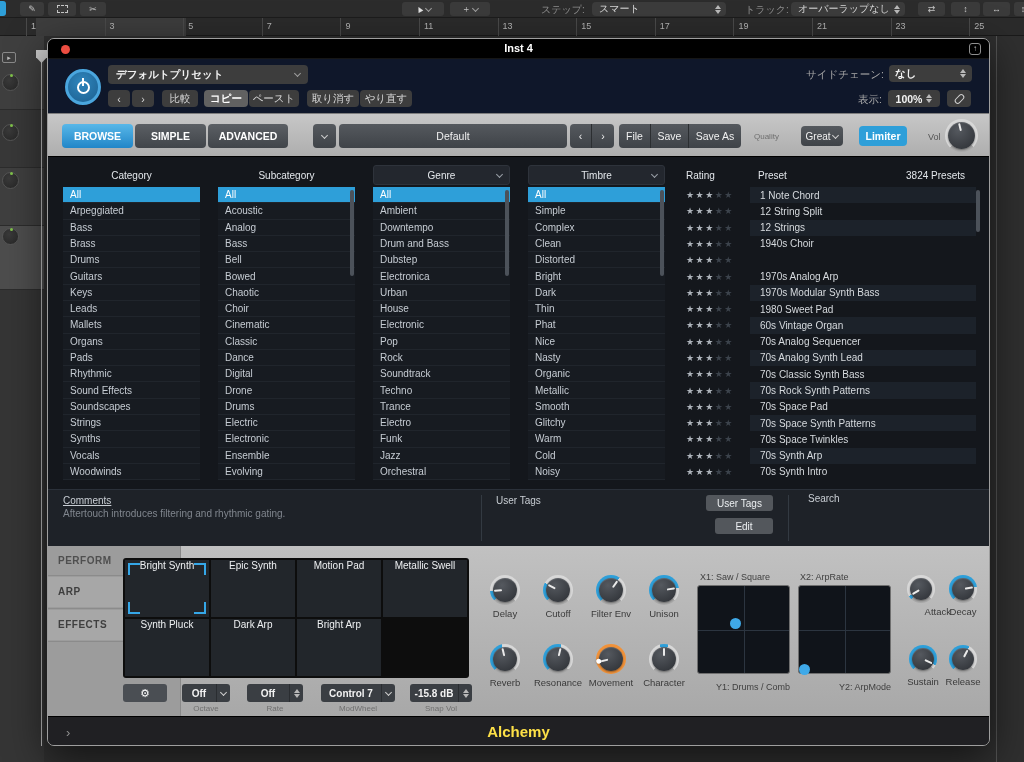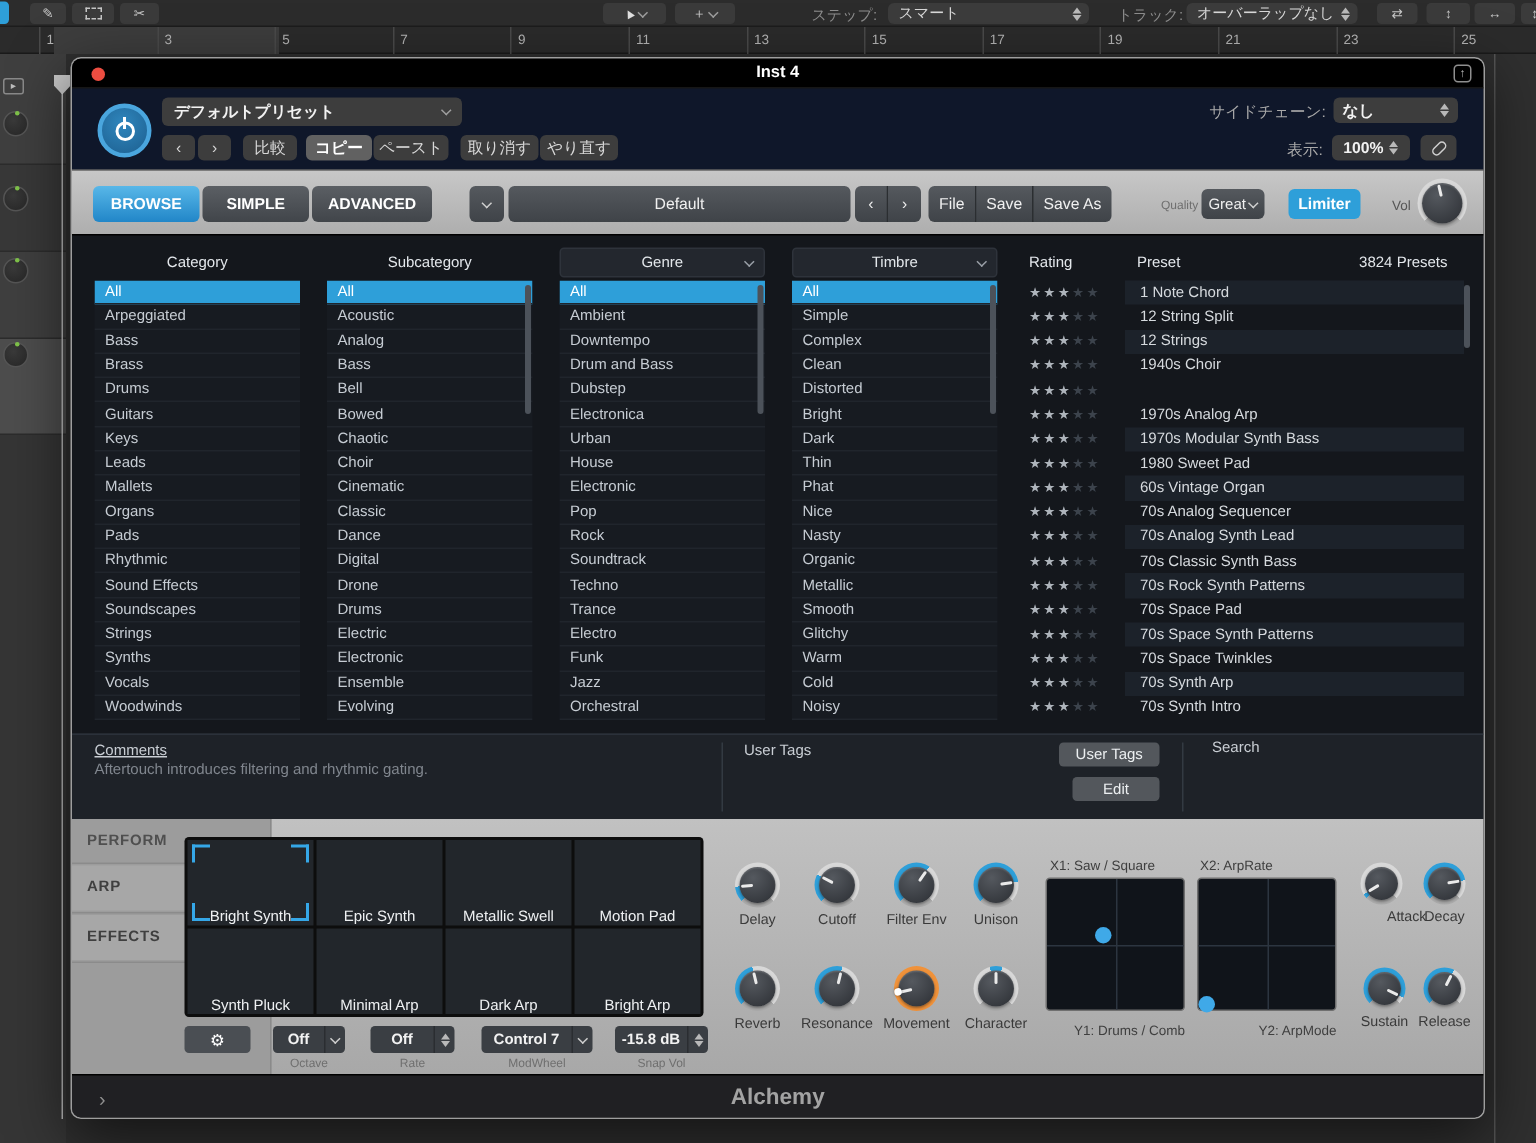--- a/index.html
+++ b/index.html
@@ -98,40 +98,40 @@
   .cbtn{position:absolute;background:#53575c;border-radius:3px;color:#eceff1;font-size:10px;display:flex;align-items:center;justify-content:center;}
 
   
   .perform{position:absolute;left:0;top:507px;width:100%;height:170px;background:linear-gradient(#c1c1c1,#a8a8a8);}
   .tabstrip{position:absolute;left:0;top:0;width:133px;height:170px;background:#9c9c9c;border-right:1px solid #8a8a8a;}
   .ts-label{position:absolute;left:10px;color:#4f4f4f;font-size:10px;font-weight:bold;letter-spacing:.5px;}
   .ts-band{position:absolute;left:0;width:133px;height:30px;background:#a7a7a7;}
   .ts-band .ts-label{position:static;display:block;padding:9px 0 0 10px;color:#3f3f3f;}
   .ts-line{position:absolute;left:0;width:133px;height:1px;background:#8b8b8b;}
   .padgrid{position:absolute;left:75px;top:12px;width:346px;height:120px;background:#0d0d0d;border-radius:3px;padding:2px;display:grid;grid-template-columns:repeat(4,1fr);grid-template-rows:repeat(2,1fr);gap:2px;}
-  .pad{position:relative;background:#22262b;display:flex;align-items:flex-end;justify-content:center;color:#eef0f2;font-size:10px;}
+  .pad{position:relative;background:#22262b;display:flex;align-items:flex-start;justify-content:center;color:#eef0f2;font-size:10px;}
   .pad .c{position:absolute;width:12px;height:12px;border:2px solid #35a7e8;}
   .pad .tl{left:3px;top:3px;border-right:none;border-bottom:none;}
   .pad .tr{right:3px;top:3px;border-left:none;border-bottom:none;}
   .pad .bl{left:3px;bottom:3px;border-right:none;border-top:none;}
   .pad .br{right:3px;bottom:3px;border-left:none;border-top:none;}
   .pctl{position:absolute;top:138px;height:18px;background:#3a3e43;border-radius:3px;color:#f2f2f2;font-size:10px;font-weight:bold;display:flex;align-items:center;}
   .pctl .val{flex:1;text-align:center;}
   .pctl .side{width:14px;align-self:stretch;border-left:1px solid #2a2d31;display:flex;align-items:center;justify-content:center;}
   .pctl-label{position:absolute;top:158px;color:#6f6f6f;font-size:8px;text-align:center;}
   .gear-btn{position:absolute;left:75px;top:138px;width:44px;height:18px;background:#4a4e53;border-radius:3px;color:#fff;font-size:11px;display:flex;align-items:center;justify-content:center;}
   .xy-label{position:absolute;color:#3f3f3f;font-size:9px;}
   .xypad{position:absolute;width:93px;height:89px;background:#10141a;border:1px solid #6f6f6f;border-radius:3px;}
   .xypad::before{content:'';position:absolute;left:50%;top:0;width:1px;height:100%;background:#2c3540;}
   .xypad::after{content:'';position:absolute;top:50%;left:0;height:1px;width:100%;background:#2c3540;}
   .xydot{position:absolute;width:11px;height:11px;border-radius:50%;background:#3fa9e8;z-index:2;}
 
   
   .pfooter{position:absolute;left:0;top:677px;width:100%;height:31px;background:#202023;border-top:1px solid #000;}
-  .ftitle{position:absolute;left:0;top:6px;width:100%;text-align:center;color:#a3a3a3;font-size:15px;font-weight:bold;}
+  .ftitle{position:absolute;left:0;top:6px;width:100%;text-align:center;color:#fde047;font-size:15px;font-weight:bold;}
   .fchev{position:absolute;left:18px;top:8px;color:#8f8f8f;font-size:13px;}
 </style>
 </head>
 <body>
 
 <div id="screen">
 
   <div class="topbar">
     <div class="blue-sliver"></div>
     <div class="tbtn" style="left:20px;width:24px;">✎</div>
@@ -276,21 +276,21 @@
       <div class="gbtn" style="left:291px;width:228px;">Default</div>
       <div class="joined" style="position:absolute;left:522px;top:10px;background:linear-gradient(#55595e,#3f4348);border-radius:4px;">
         <div style="width:22px;">‹</div>
         <div style="width:22px;">›</div>
       </div>
       <div class="joined" style="position:absolute;left:571px;top:10px;background:linear-gradient(#55595e,#3f4348);border-radius:4px;">
         <div style="width:32px;">File</div>
         <div style="width:38px;">Save</div>
         <div style="width:52px;">Save As</div>
       </div>
-      <span class="small-label" style="left:726px;top:18px;">Quality</span>
+      <span class="small-label" style="left:706px;top:18px;">Quality</span>
       <div class="gbtn" style="left:753px;top:12px;width:42px;height:20px;font-size:10px;"><span>Great</span>&nbsp;<span class="cv"></span></div>
       <div class="limiter" style="left:811px;width:48px;">Limiter</div>
       <span class="small-label" style="left:880px;top:18px;font-size:9px;color:#555;">Vol</span>
       <div id="volknob" style="position:absolute;left:897px;top:5px;">
           <div class="knob" style="height: 33px; width: 33px; background: conic-gradient(from 225deg, rgb(216, 216, 216) 0deg, rgb(216, 216, 216) 0deg, rgb(46, 159, 217) 0deg, rgb(46, 159, 217) 0deg, rgb(216, 216, 216) 0deg, rgb(216, 216, 216) 270deg, rgb(171, 171, 171) 270deg, rgb(171, 171, 171) 360deg);">
             <div class="kcore"></div>
             <div class="kptr" style="transform: rotate(-13.5deg);">
               <i></i>
             </div>
           </div>
@@ -511,30 +511,27 @@
             <span>Bright Synth</span>
             <span class="c tl"></span>
             <span class="c tr"></span>
             <span class="c bl"></span>
             <span class="c br"></span>
           </div>
           <div class="pad">
             <span>Epic Synth</span>
           </div>
           <div class="pad">
+            <span>Motion Pad</span>
+          </div>
+          <div class="pad">
             <span>Metallic Swell</span>
-          </div>
-          <div class="pad">
-            <span>Motion Pad</span>
           </div>
           <div class="pad">
             <span>Synth Pluck</span>
-          </div>
-          <div class="pad">
-            <span>Minimal Arp</span>
           </div>
           <div class="pad">
             <span>Dark Arp</span>
           </div>
           <div class="pad">
             <span>Bright Arp</span>
           </div>
         </div>
 
       <div class="gear-btn">

